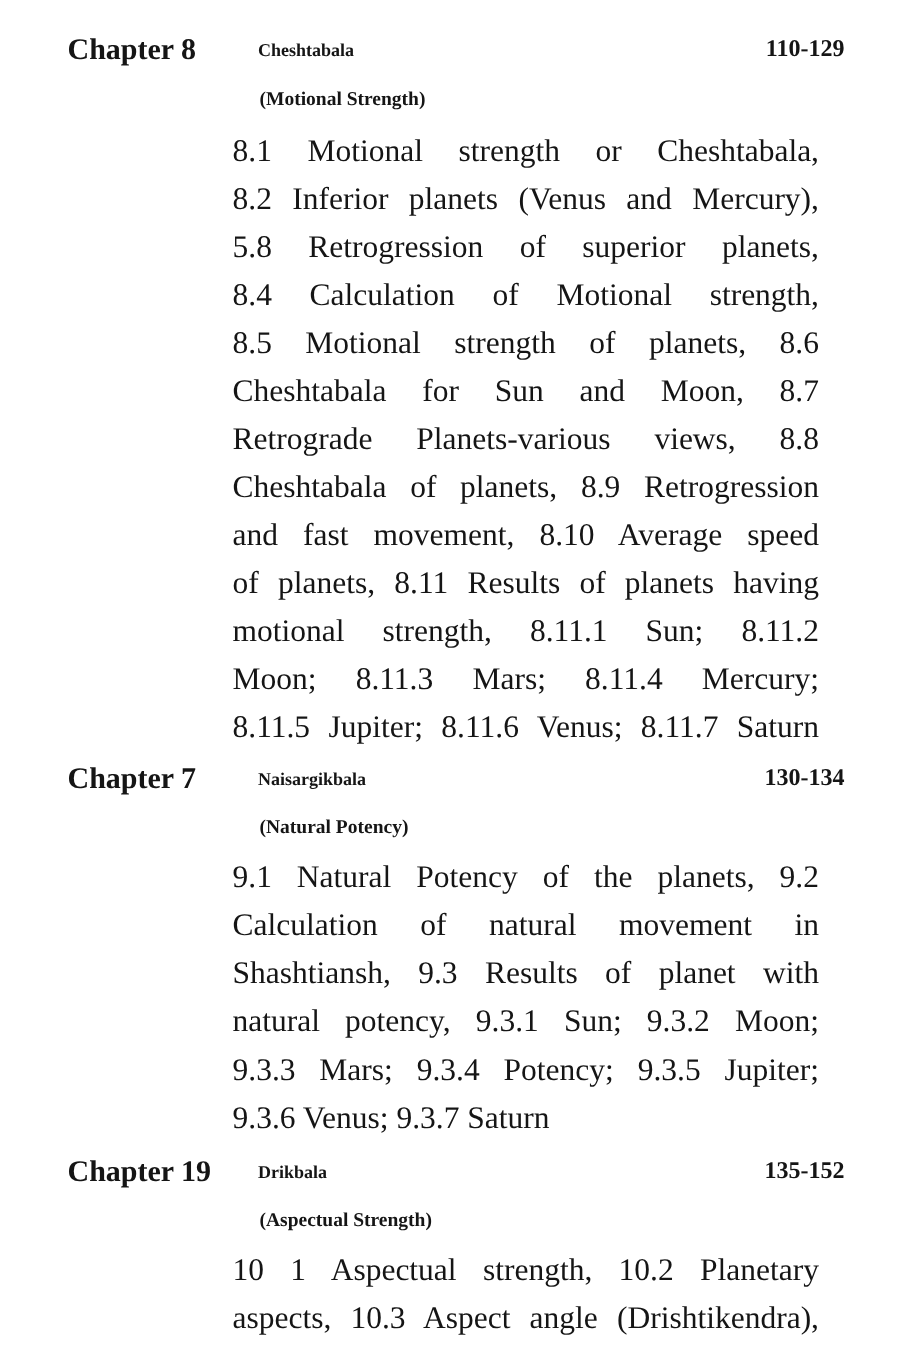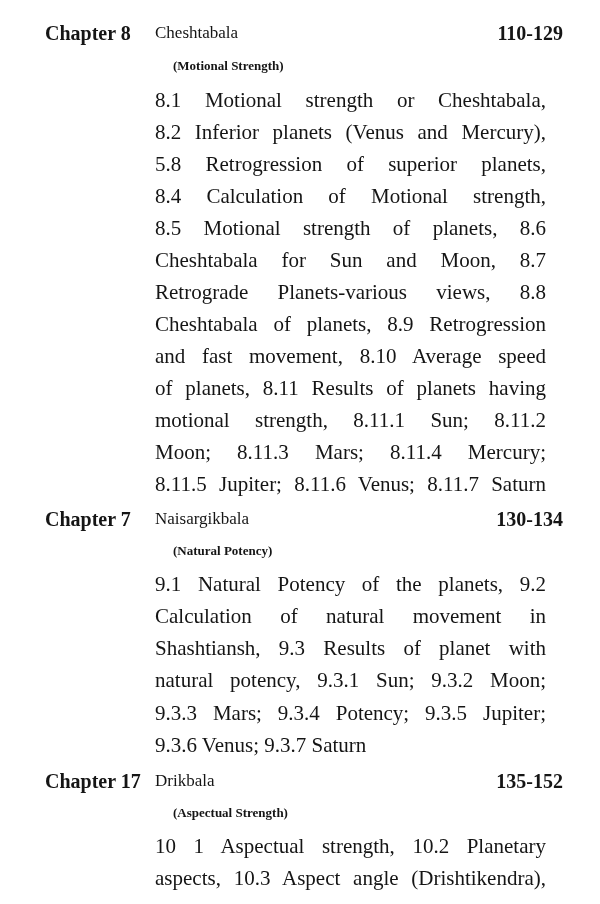--- a/index.html
+++ b/index.html
@@ -10,23 +10,23 @@
     color:#151515;
     position:relative;
   }
   .line {
     position:absolute;
     white-space:nowrap;
     font-size:21px;
     line-height:26px;
   }
   .chap-label { left:45px; font-weight:bold; font-size:20px; }
-  .chap-title { left:155px; font-weight:normal; font-size:17px; }
+  .chap-title { left:172px; font-weight:bold; font-size:12px; }
   .chap-sub { left:173px; font-weight:bold; font-size:13px; }
-  .chap-pages { left:483px; width:80px; text-align:right; font-weight:bold; font-size:20px; }
+  .chap-pages { left:483px; width:80px; text-align:right; font-weight:bold; font-size:16px; }
   .body-line {
     left:155px; width:391px;
     text-align:justify; text-align-last:justify;
   }
   .body-line.last { text-align-last:left; }
 </style>
 </head>
 <body>
 
 <div>
@@ -56,19 +56,19 @@
   <div class="line chap-sub" style="top:538px">(Natural Potency)</div>
   <div class="line body-line" style="top:571px">9.1 Natural Potency of the planets, 9.2</div>
   <div class="line body-line" style="top:603px">Calculation of natural movement in</div>
   <div class="line body-line" style="top:635px">Shashtiansh, 9.3 Results of planet with</div>
   <div class="line body-line" style="top:667px">natural potency, 9.3.1 Sun; 9.3.2 Moon;</div>
   <div class="line body-line" style="top:700px">9.3.3 Mars; 9.3.4 Potency; 9.3.5 Jupiter;</div>
   <div class="line body-line last" style="top:732px">9.3.6 Venus; 9.3.7 Saturn</div>
 </div>
 
 <div>
-  <div class="line chap-label" style="top:768px">Chapter 17</div>
+  <div class="line chap-label" style="top:768px">Chapter 19</div>
   <div class="line chap-title" style="top:768px">Drikbala</div>
   <div class="line chap-pages" style="top:768px">135-152</div>
   <div class="line chap-sub" style="top:800px">(Aspectual Strength)</div>
   <div class="line body-line" style="top:833px">10 1 Aspectual strength, 10.2 Planetary</div>
   <div class="line body-line" style="top:865px">aspects, 10.3 Aspect angle (Drishtikendra),</div>
 </div>
 
 </body></html>

